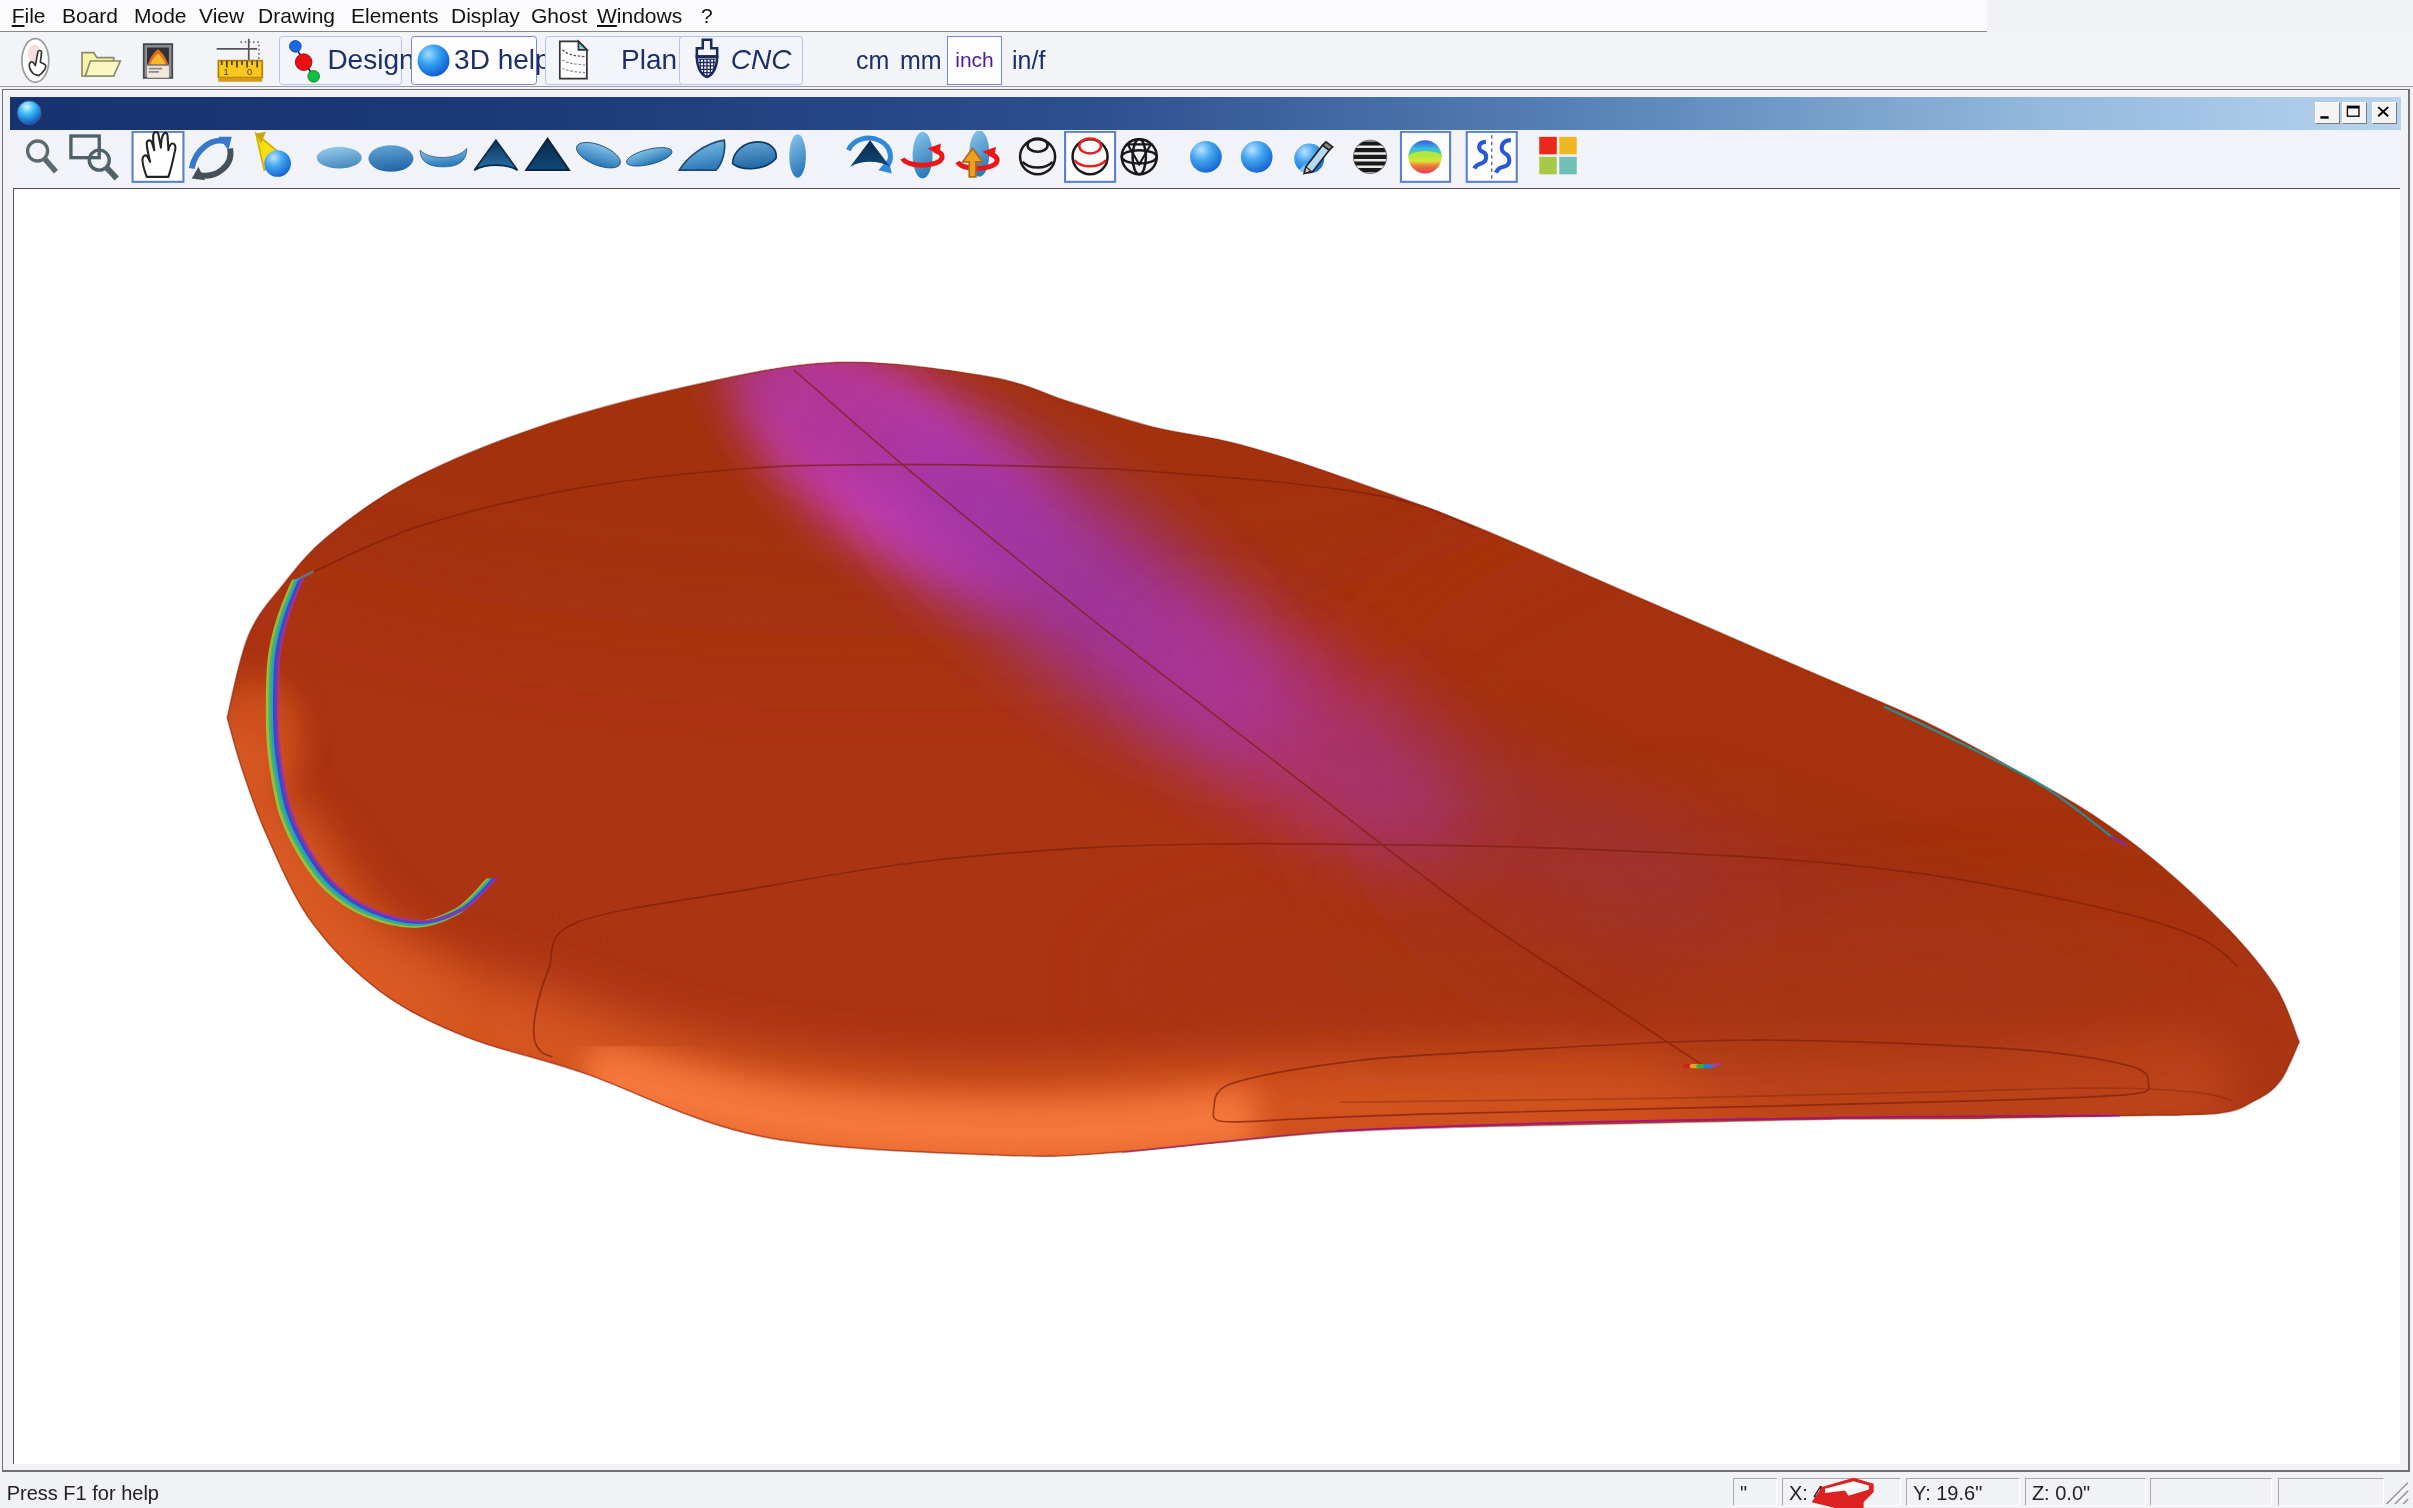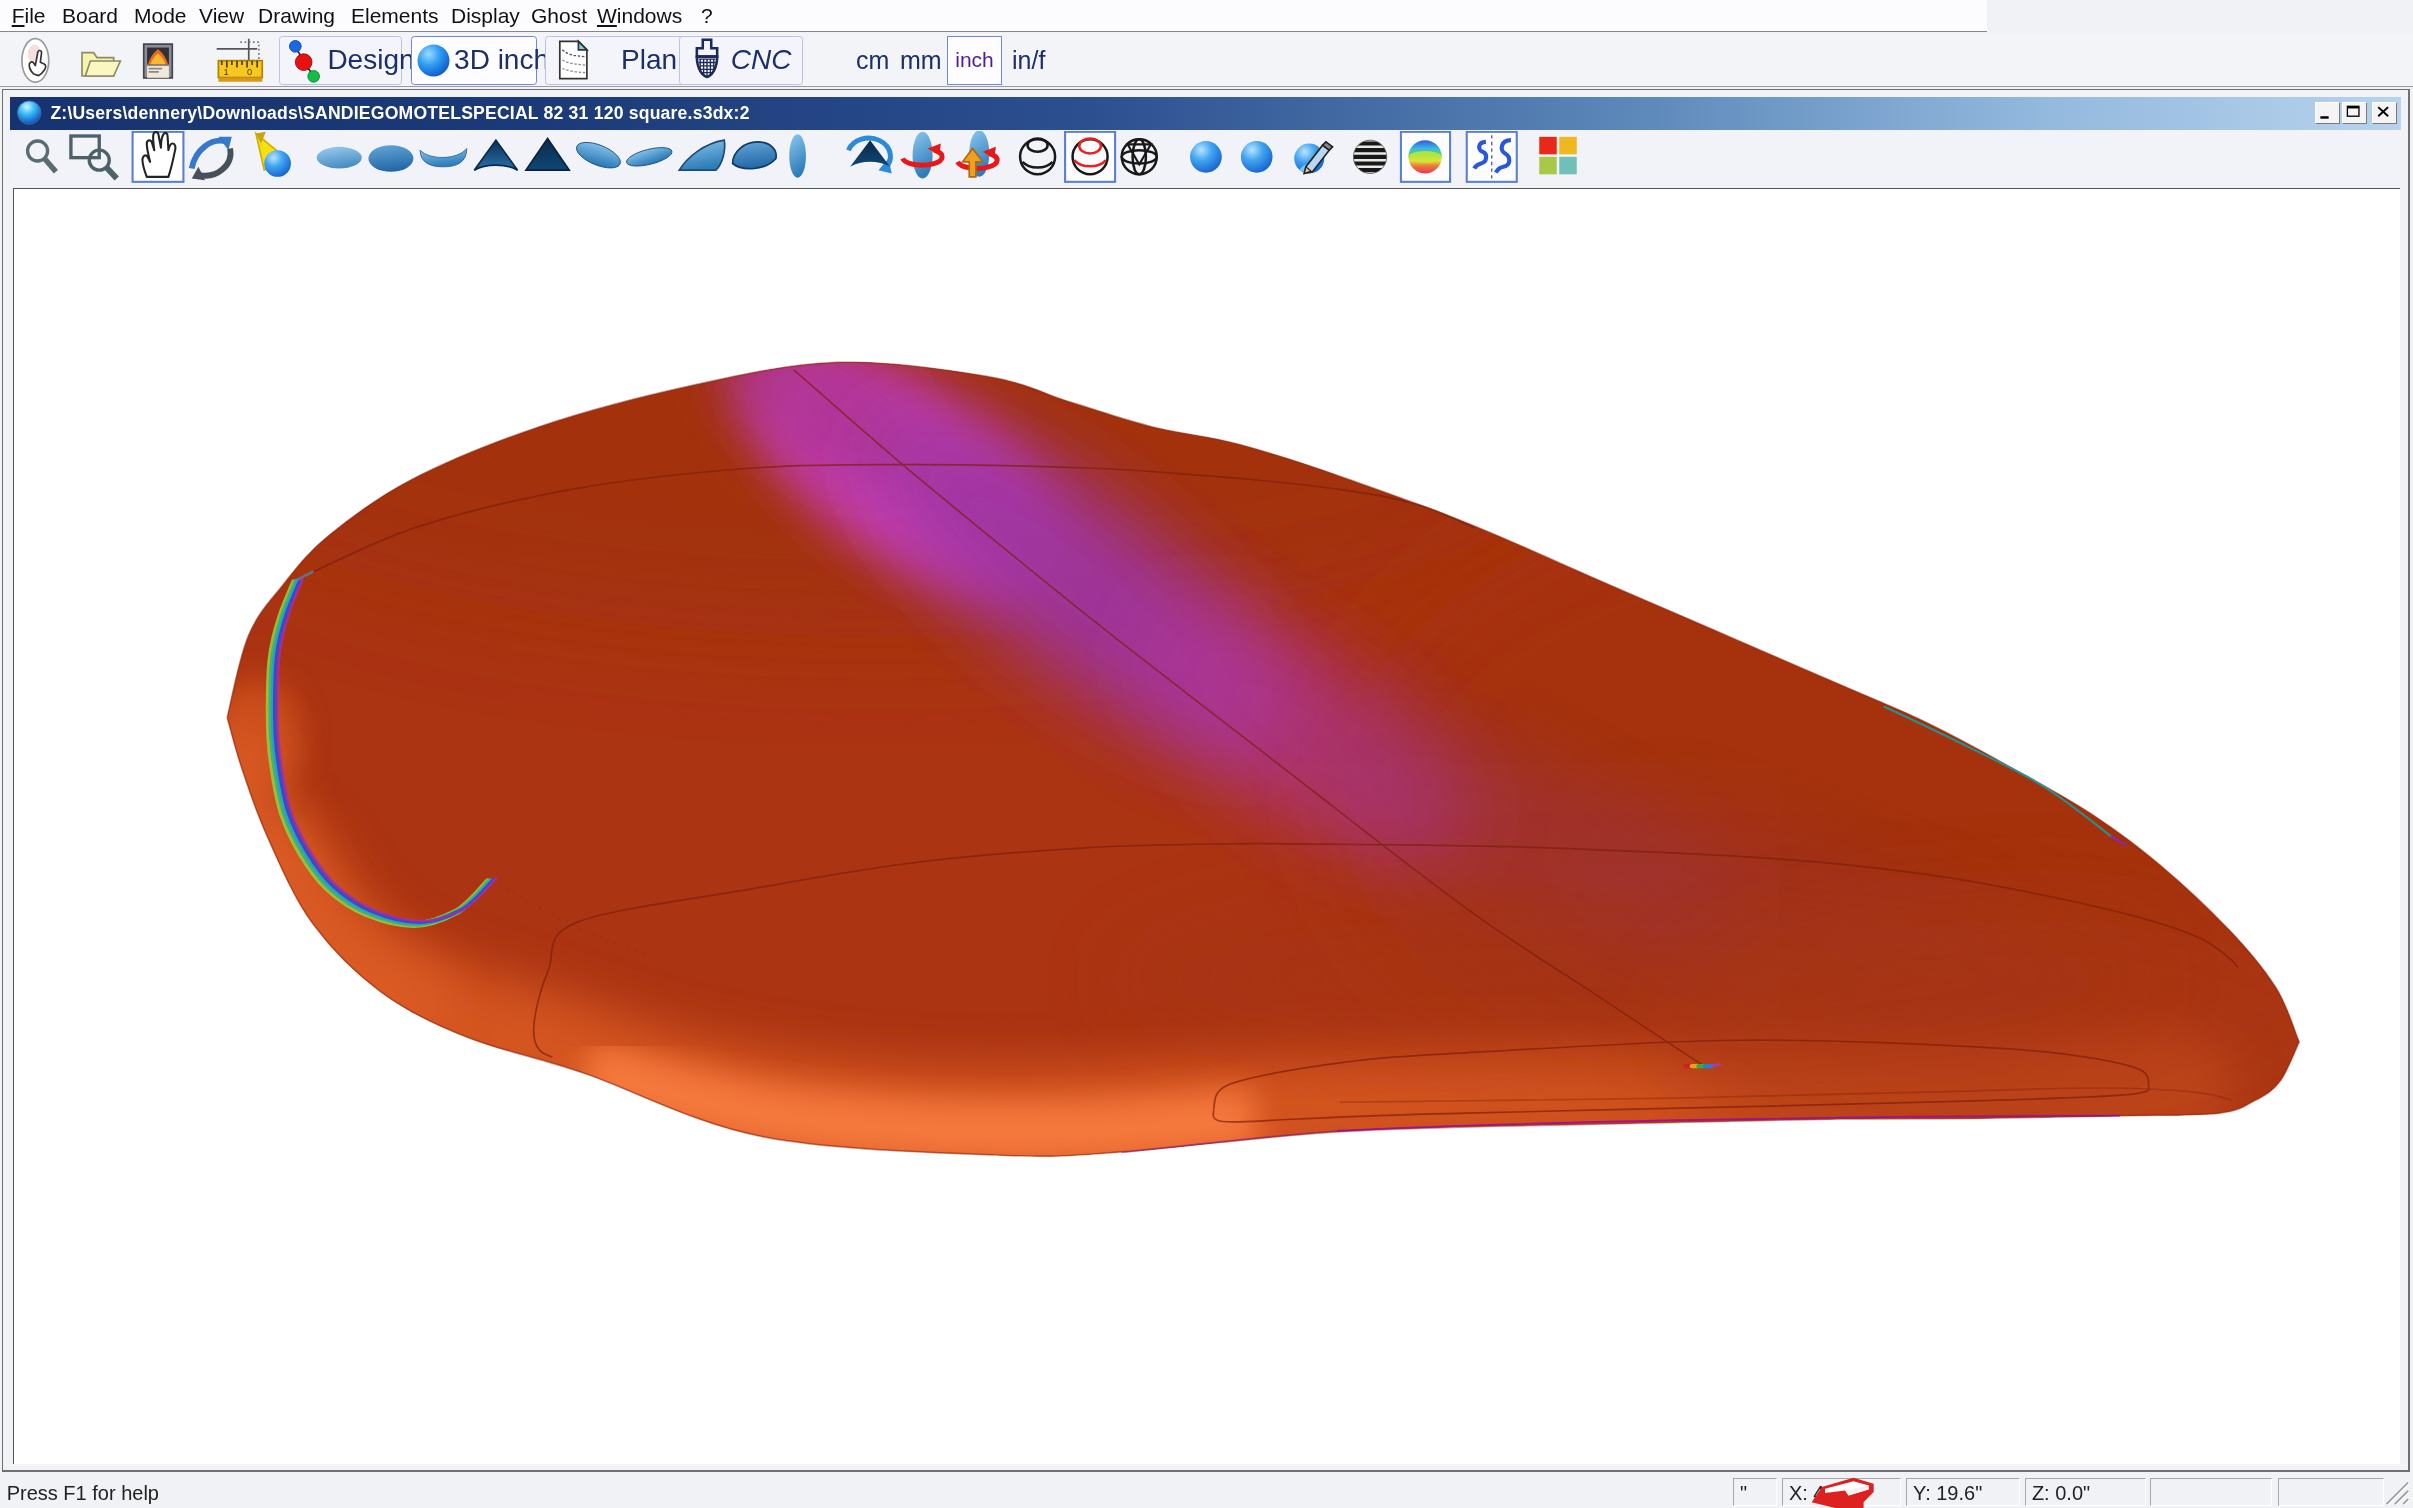--- a/index.html
+++ b/index.html
@@ -75,21 +75,21 @@
     <svg width="37" height="37" viewBox="0 0 44 44" style="margin-left:3.4px; flex:none">
       <defs>
           <radialGradient id="sph1" cx="0.35" cy="0.3" r="0.8">
             <stop offset="0" stop-color="#9adcff"></stop>
             <stop offset="0.45" stop-color="#2e9cf0"></stop>
             <stop offset="1" stop-color="#0a50c8"></stop>
           </radialGradient>
         </defs>
       <circle cx="22" cy="22" r="19" fill="url(#sph1)"></circle>
     </svg>
-    <span style="margin-left:1.7px">3D inch</span>
+    <span style="margin-left:1.7px">3D help</span>
   </div>
   <div class="tbtn" style="left:545px; width:144px;gap:21px;">
     <svg width="39" height="44" viewBox="0 0 46 52" style="margin-left:6.7px; flex:none">
       <path d="M 8,4 L 30,4 L 40,14 L 40,48 L 8,48 Z" fill="#fff" stroke="#333" stroke-width="2"></path>
       <path d="M 30,4 L 30,14 L 40,14 Z" fill="#7ad4f0" stroke="#333" stroke-width="2"></path>
       <path d="M 11,14 C 18,20 24,21 38,22" stroke="#556" stroke-width="1.5" fill="none" stroke-dasharray="3 2"></path>
       <path d="M 11,26 C 18,30 26,31 38,32 M 11,36 C 18,39 26,40 38,41" stroke="#889" stroke-width="1.5" fill="none" stroke-dasharray="3 2"></path>
     </svg>
     <span style="margin-left:8.4px">Plan</span>
   </div>
@@ -111,21 +111,20 @@
     <svg id="tbsphere" width="28.5" height="27" viewBox="0 0 34 32" style="margin-left:5px">
       <defs>
           <radialGradient id="tsg" cx="0.4" cy="0.25" r="0.9">
             <stop offset="0" stop-color="#d8f4ff"></stop>
             <stop offset="0.35" stop-color="#38c0f8"></stop>
             <stop offset="1" stop-color="#0828a0"></stop>
           </radialGradient>
         </defs>
       <circle cx="17" cy="15" r="14" fill="url(#tsg)" stroke="#4868a8" stroke-width="1"></circle>
     </svg>
-    <span id="titletext">Z:\Users\dennery\Downloads\SANDIEGOMOTELSPECIAL 82 31 120  square.s3dx:2</span>
     <div class="winbtn" style="left:2305px"><svg width="22" height="19" viewBox="0 0 26 23">
           <rect x="5" y="16" width="10" height="3" fill="#000"></rect>
         </svg></div>
     <div class="winbtn" style="left:2332px"><svg width="22" height="19" viewBox="0 0 26 23">
           <rect x="5" y="4" width="14" height="12" fill="none" stroke="#000" stroke-width="1.6"></rect>
           <rect x="5" y="4" width="14" height="2.6" fill="#000"></rect>
         </svg></div>
     <div class="winbtn" style="left:2362px"><svg width="22" height="19" viewBox="0 0 26 23">
           <path d="M 6,5 L 18,16 M 18,5 L 6,16" stroke="#000" stroke-width="2.4"></path>
         </svg></div>

